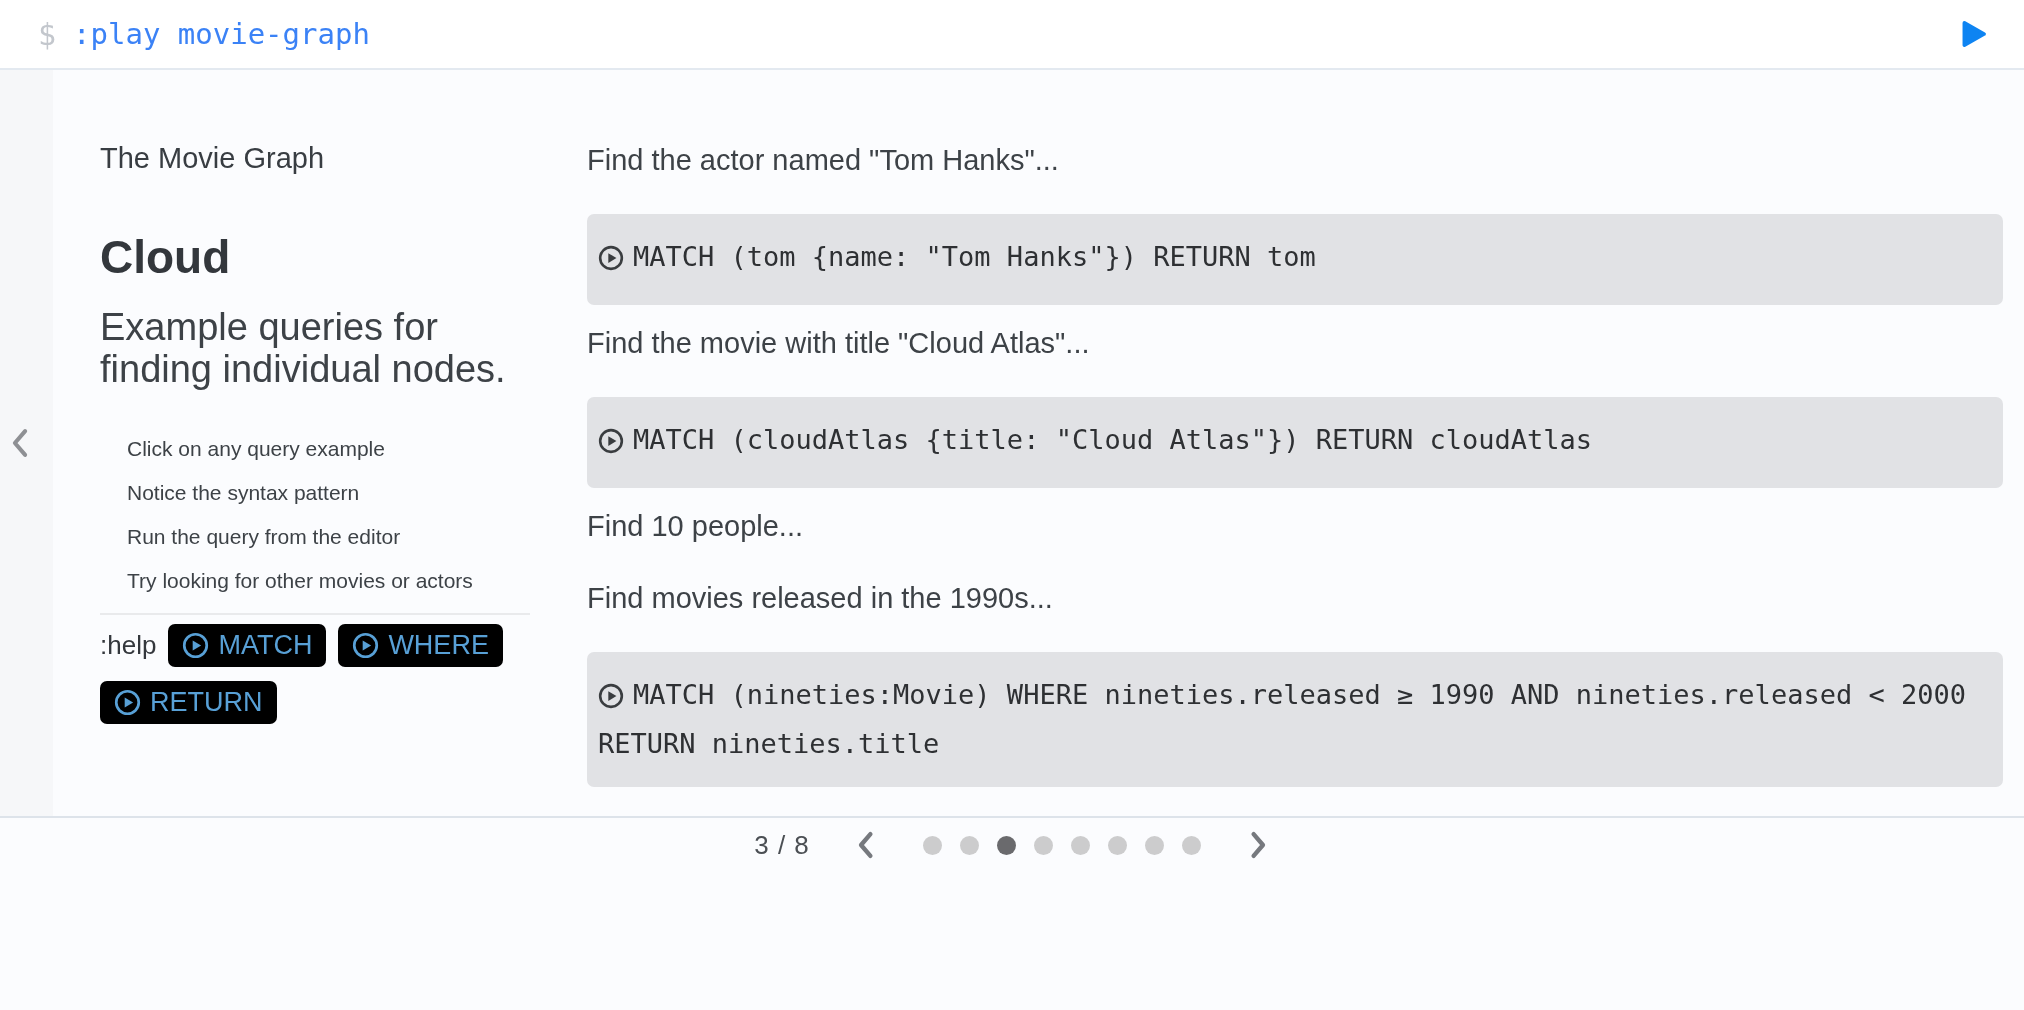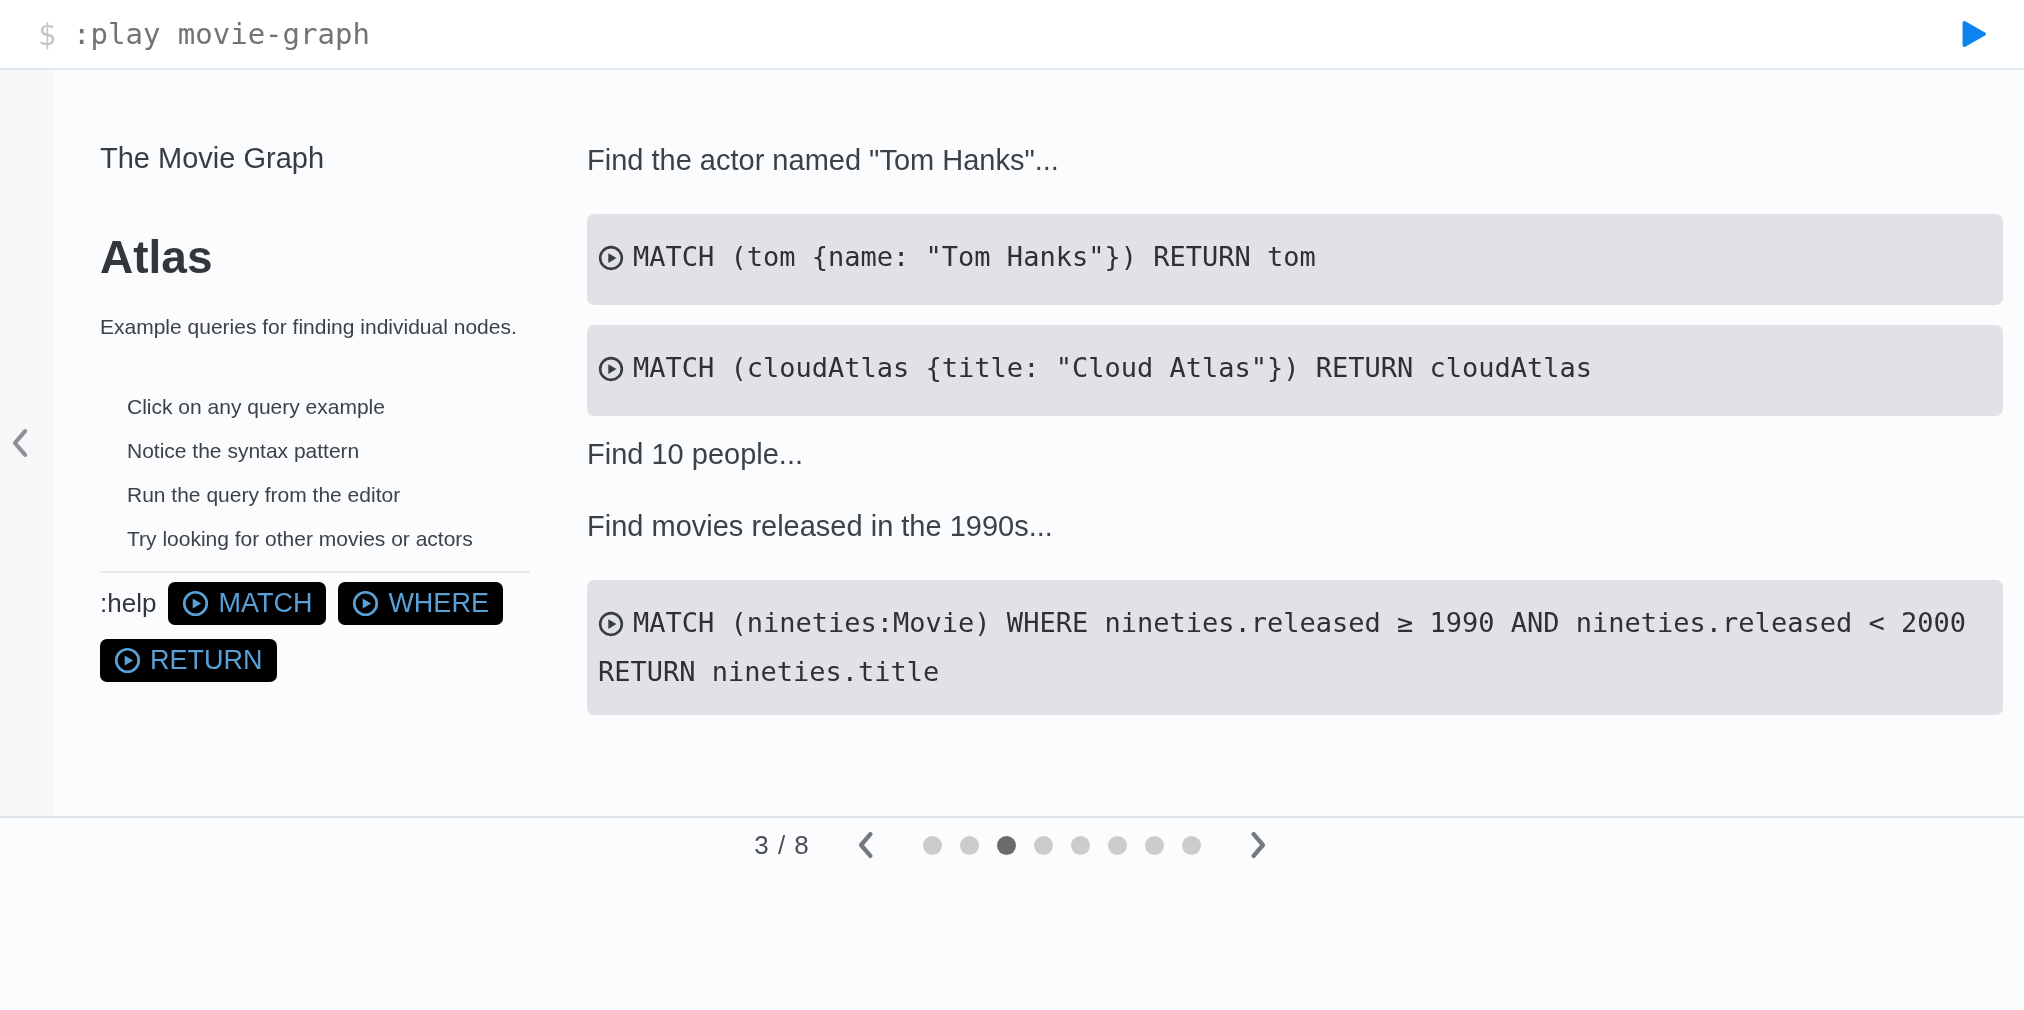--- a/index.html
+++ b/index.html
@@ -11,32 +11,32 @@
     color:#3d4247;
   }
   
   .editor-bar {
     height:70px; background:#ffffff;
     border-bottom:2px solid #e3e9f0;
     display:flex; align-items:center;
     padding:0 36px 0 38px;
   }
   .prompt { font-family:"DejaVu Sans Mono", monospace; font-size:30px; color:#c3c7cd; }
-  .command { font-family:"DejaVu Sans Mono", monospace; font-size:29px; color:#737373; margin-left:17px; }
+  .command { font-family:"DejaVu Sans Mono", monospace; font-size:29px; color:#3b82f6; margin-left:17px; }
   .run-btn { margin-left:auto; background:none; border:none; padding:0; cursor:pointer; display:flex; color:var(--run-blue,#0e84f2); }
   
   .frame { height:748px; border-bottom:2px solid #dde3ea; display:flex; }
   .gutter { width:53px; background:#f6f7f9; display:flex; align-items:center; flex-shrink:0; }
   .carousel-prev { margin-left:6px; background:none; border:none; padding:0; cursor:pointer; color:#8e9094; display:flex; }
   .guide { flex:1; display:flex; padding-top:72px; min-width:0; }
   
   .sidebar { width:430px; margin-left:47px; flex-shrink:0; }
   .kicker { font-size:29px; line-height:33px; color:#383d42; }
   .guide-title { font-size:46px; font-weight:700; color:#33373c; margin:57px 0 0; line-height:50px; }
-  .desc { font-size:21px; line-height:42px; margin:24px 0 16px; }
+  .desc { font-size:38px; line-height:42px; margin:24px 0 16px; }
   .steps { margin:37px 0 0; padding:0 0 0 27px; list-style:none; font-size:21px; line-height:44px; }
   .divider { border:none; border-top:2px solid #e9eaec; margin:10px 0 0; }
   .help-row { margin-top:9px; display:flex; flex-wrap:wrap; align-items:center; column-gap:12px; row-gap:14px; }
   .help-label { font-size:26px; color:#33373c; }
   .pill {
     display:inline-flex; align-items:center; gap:9px;
     background:#000000; border-radius:7px; padding:6px 14px;
     color:var(--link-blue,#58a0d6); font-size:27px; text-decoration:none; cursor:pointer;
   }
   
@@ -81,21 +81,21 @@
             <path d="M11 3 L5 10 L11 17" fill="none" stroke="currentColor" stroke-width="2.4" stroke-linecap="round" stroke-linejoin="round"></path>
           </svg>
       </span>
     </button>
   </div>
 
   <div class="guide">
 
     <aside class="sidebar">
       <div class="kicker">The Movie Graph</div>
-      <h2 class="guide-title">Atlas</h2>
+      <h2 class="guide-title">Cloud</h2>
       <p class="desc">Example queries for finding individual nodes.</p>
       <ol class="steps">
         <li>Click on any query example</li>
         <li>Notice the syntax pattern</li>
         <li>Run the query from the editor</li>
         <li>Try looking for other movies or actors</li>
       </ol>
       <hr class="divider">
       <div class="help-row">
         <span class="help-label">:help</span>
@@ -129,20 +129,21 @@
       </div>
     </aside>
 
     <main class="slide">
       <p class="caption">Find the actor named "Tom Hanks"...</p>
       <pre class="codeblock"><span class="play-circle"><svg width="26" height="26" viewBox="0 0 24 24">
               <circle cx="12" cy="12" r="10" fill="none" stroke="currentColor" stroke-width="2.4"></circle>
               <path d="M9.5 7.5 L17 12 L9.5 16.5 Z" fill="currentColor"></path>
             </svg></span><span>MATCH (tom {name: "Tom Hanks"}) RETURN tom</span></pre>
 
+      <p class="caption">Find the movie with title "Cloud Atlas"...</p>
       <pre class="codeblock"><span class="play-circle"><svg width="26" height="26" viewBox="0 0 24 24">
               <circle cx="12" cy="12" r="10" fill="none" stroke="currentColor" stroke-width="2.4"></circle>
               <path d="M9.5 7.5 L17 12 L9.5 16.5 Z" fill="currentColor"></path>
             </svg></span><span>MATCH (cloudAtlas {title: "Cloud Atlas"}) RETURN cloudAtlas</span></pre>
 
       <p class="caption">Find 10 people...</p>
 
       <p class="caption">Find movies released in the 1990s...</p>
       <pre class="codeblock"><span class="play-circle"><svg width="26" height="26" viewBox="0 0 24 24">
               <circle cx="12" cy="12" r="10" fill="none" stroke="currentColor" stroke-width="2.4"></circle>

